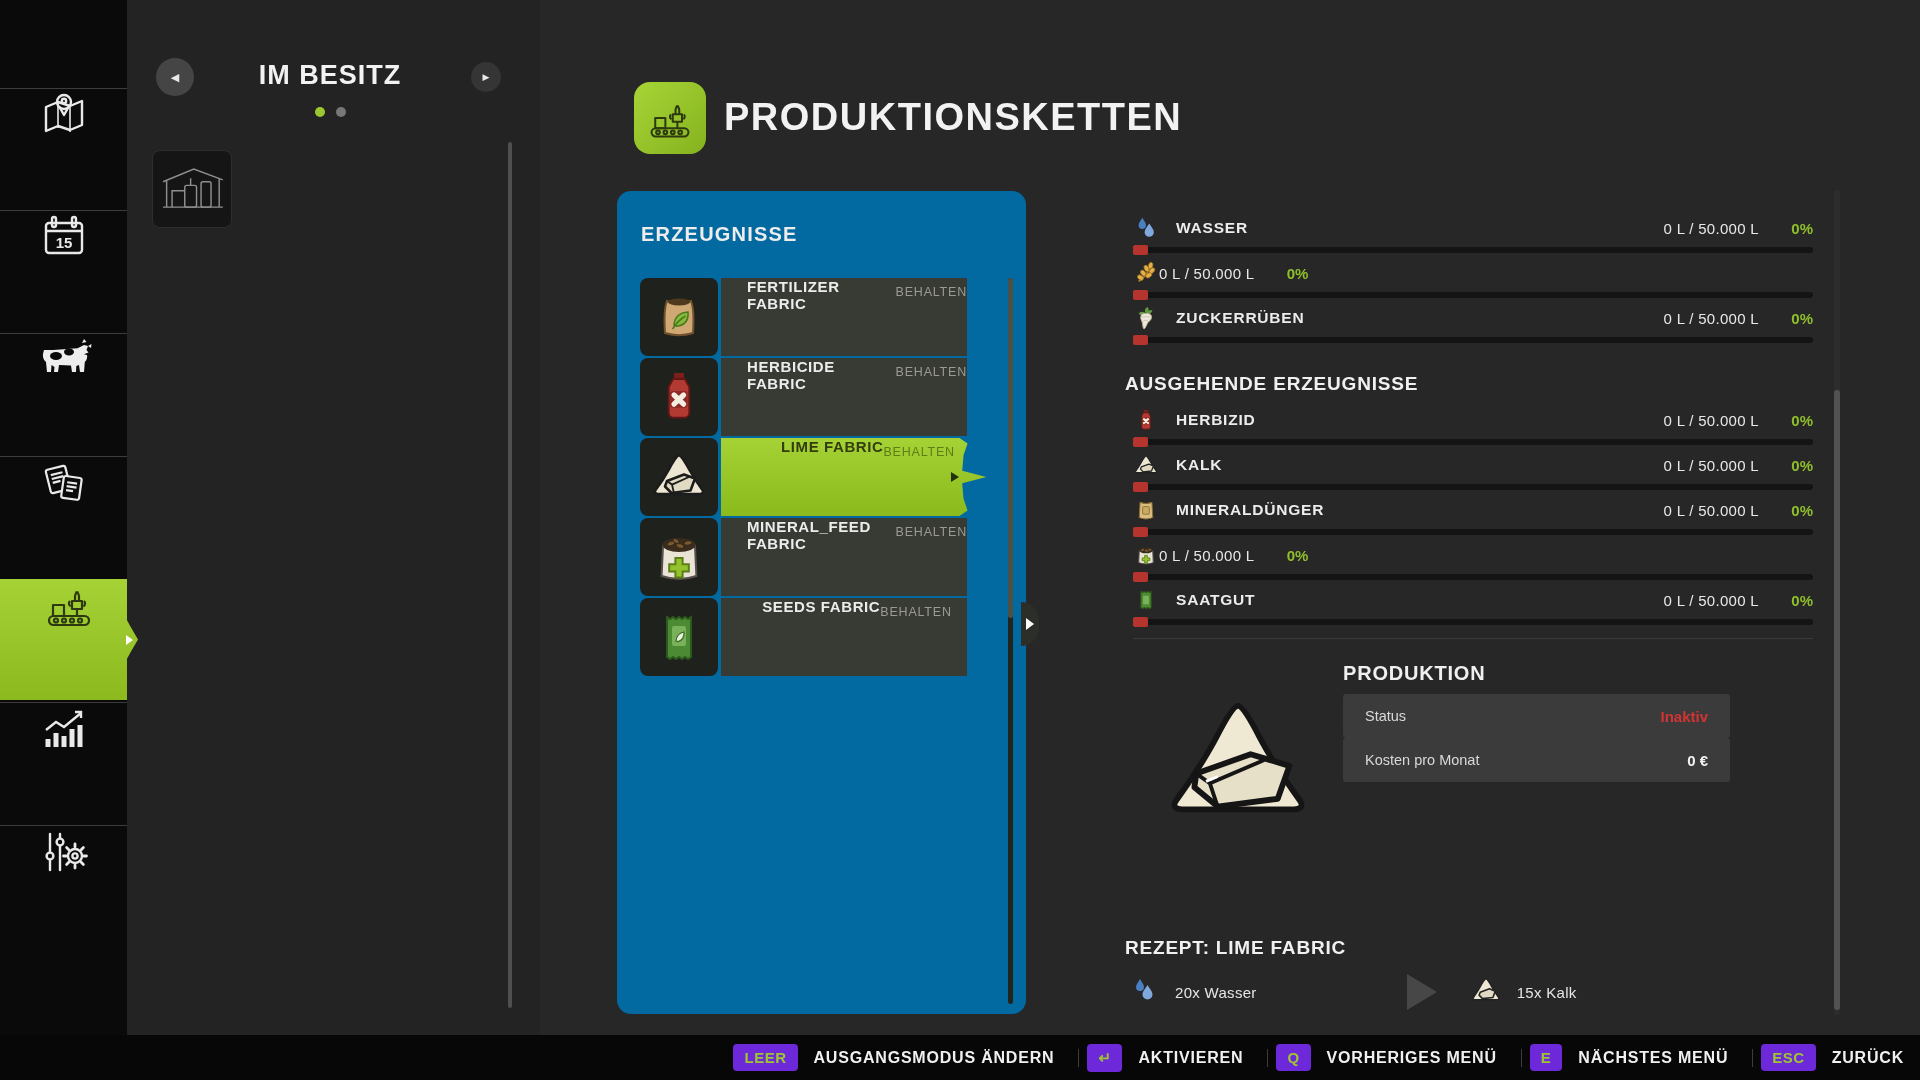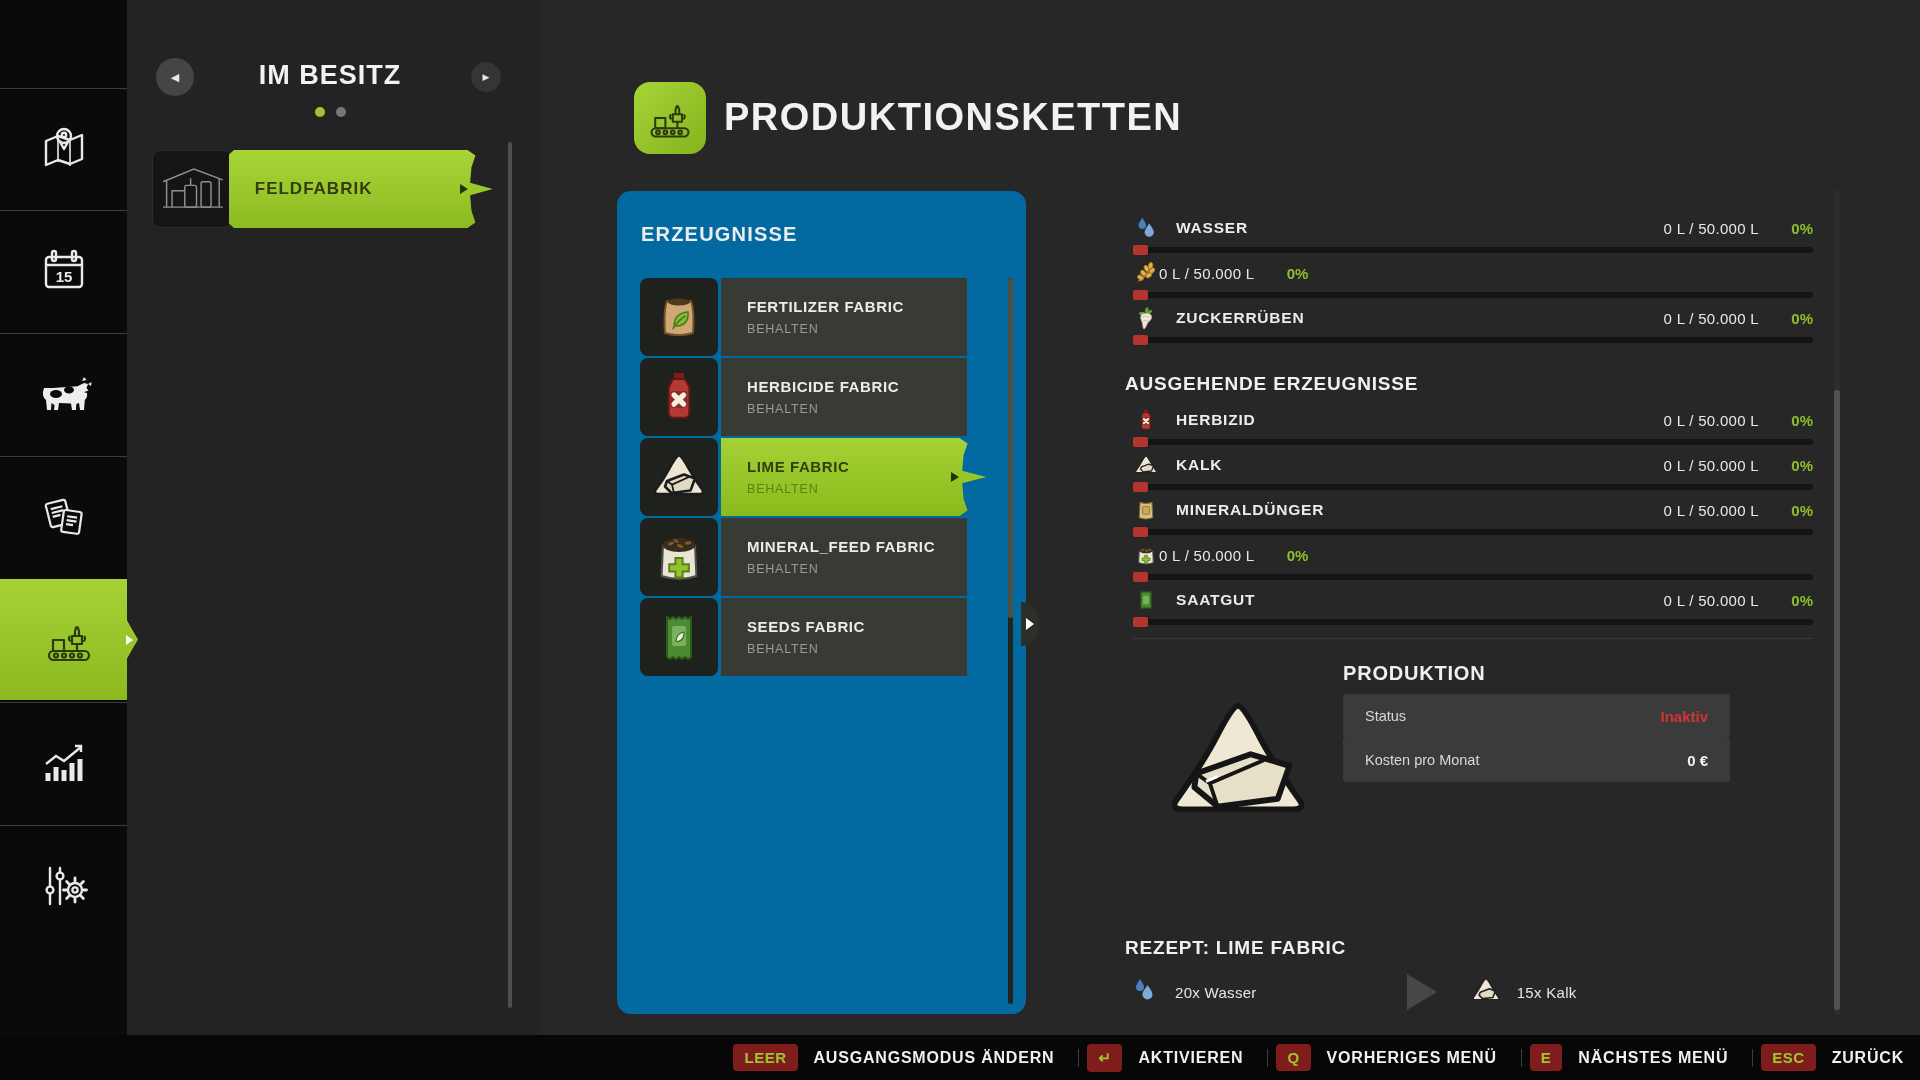--- a/index.html
+++ b/index.html
@@ -1,21 +1,21 @@
 <!DOCTYPE html>
 <html><head>
 <meta charset="utf-8">
 <style>
   *{margin:0;padding:0;box-sizing:border-box}
   html,body{width:1920px;height:1080px;overflow:hidden}
   body{background:#272727;font-family:"Liberation Sans",sans-serif;position:relative;color:#ececec}
   .abs{position:absolute}
   
   .sidebar{position:absolute;left:0;top:0;width:127px;height:1080px;background:#0a0a0a}
-  .side-tile{position:absolute;left:0;width:127px;height:121px;display:flex;align-items:center;justify-content:center;border-top:1px solid #3c3c3c;cursor:pointer}
+  .side-tile{position:absolute;left:0;width:127px;height:121px;display:flex;justify-content:center;border-top:1px solid #3c3c3c;cursor:pointer}
   .side-tile.first{border-top:1px solid #3c3c3c}
   .side-tile.active{width:138px;border-top:none;background:linear-gradient(180deg,#a6d236,#8bb91e);
     clip-path:polygon(0 0,127px 0,127px 34%,131px 40%,138px 50%,131px 60%,127px 66%,127px 100%,0 100%)}
   .side-tile.active .bump-arrow{position:absolute;left:126px;top:50%;margin-top:-5px;width:0;height:0;
     border-left:7px solid #ffffff;border-top:5px solid transparent;border-bottom:5px solid transparent}
   
   .panel2{position:absolute;left:127px;top:0;width:413px;height:1035px;background:#232323}
   .circle-btn{position:absolute;border-radius:50%;display:flex;align-items:center;justify-content:center;color:#e8e8e8;cursor:pointer}
   .pager-dot{display:inline-block;width:10px;height:10px;border-radius:50%}
   .owned-item{position:absolute;left:152px;top:150px;width:342px;height:78px;display:flex;cursor:pointer}
@@ -28,21 +28,21 @@
     border-left:8px solid #24300a;border-top:5px solid transparent;border-bottom:5px solid transparent}
   
   .hdr-icon{position:absolute;left:634px;top:82px;width:72px;height:72px;border-radius:16px;background:linear-gradient(135deg,#a7d436,#85b31e);display:flex;align-items:center;justify-content:center}
   .page-title{position:absolute;left:724px;top:96px;font-size:38px;font-weight:bold;letter-spacing:1.5px;color:#f2f2f2}
   
   .mid-panel{position:absolute;left:617px;top:191px;width:409px;height:823px;background:#0369a1;border-radius:14px}
   .mid-title{position:absolute;left:24px;top:32px;font-size:20px;font-weight:bold;letter-spacing:1.2px;color:#ededed}
   .prod-list{position:absolute;left:23px;top:87px;width:370px}
   .prod-item{display:flex;height:78px;margin-bottom:2px;cursor:pointer}
   .prod-icon{width:78px;height:78px;background:#1e211c;border-radius:8px;flex:none;display:flex;align-items:center;justify-content:center}
-  .prod-text{margin-left:3px;width:246px;background:#383b33;display:flex;flex-direction:column;justify-content:center;padding-left:26px}
+  .prod-text{margin-left:3px;width:246px;background:#383b33;display:flex;flex-direction:row;justify-content:center;padding-left:26px}
   .prod-item.selected .prod-text{position:relative;width:268px;background:linear-gradient(180deg,#a5d235,#8aba1c);
     clip-path:polygon(0 0,89% 0,92% 7%,90.5% 22%,90% 42%,99% 50%,90% 58%,90.5% 78%,92% 93%,89% 100%,0 100%)}
   .prod-label{font-size:15px;font-weight:bold;letter-spacing:.6px;color:#ececec}
   .prod-sub{font-size:12.5px;letter-spacing:.8px;color:#9b9b93;margin-top:7px}
   .prod-item.selected .prod-label{color:#333d0d}
   .prod-item.selected .prod-sub{color:#5e7d16}
   .mid-scroll{position:absolute;right:13px;top:87px;width:5px;height:726px;background:#22251e;border-radius:3px}
   .mid-scroll .thumb{position:absolute;left:0;top:0;width:5px;height:340px;background:#4c5045;border-radius:3px}
   .mid-bump{position:absolute;left:404px;top:411px;width:18px;height:44px;background:#2c2f28;border-radius:0 22px 22px 0;display:flex;align-items:center;justify-content:center;cursor:pointer}
   .mid-bump span{width:0;height:0;border-left:8px solid #fff;border-top:6px solid transparent;border-bottom:6px solid transparent}
@@ -66,21 +66,21 @@
   
   .recipe-row{position:absolute;left:1125px;top:972px;height:40px;display:flex;align-items:center}
   .recipe-label{font-size:15px;color:#e6e6e6;letter-spacing:.3px}
   .recipe-arrow{width:0;height:0;border-left:30px solid #474747;border-top:18px solid transparent;border-bottom:18px solid transparent;margin:0 34px 0 150px}
   
   .right-scroll{position:absolute;left:1834px;top:190px;width:6px;height:825px;background:#2d2d2d;border-radius:3px}
   .right-scroll .thumb{position:absolute;left:0;top:200px;width:6px;height:620px;background:#525252;border-radius:3px}
   .p2-scroll{position:absolute;left:508px;top:142px;width:4px;height:866px;background:#4f4f4f;border-radius:2px}
   
   .bottom-bar{position:absolute;left:0;top:1035px;width:1920px;height:45px;background:#070707;display:flex;align-items:center;justify-content:flex-end;padding-right:16px}
-  .bb-key{background:#7f1d1d;border-radius:4px;padding:5px 11px;font-size:15px;font-weight:bold;color:#9dc72e;letter-spacing:.5px;cursor:pointer}
+  .bb-key{background:#6d28d9;border-radius:4px;padding:5px 11px;font-size:15px;font-weight:bold;color:#9dc72e;letter-spacing:.5px;cursor:pointer}
   .bb-label{font-size:16px;font-weight:bold;color:#f0f0f0;letter-spacing:.8px;margin:0 16px;cursor:pointer}
   .bb-sep{width:1px;height:18px;background:#3d3d3d;margin:0 8px}
 </style>
 </head>
 <body>
 
 <div class="panel2">
   <div class="circle-btn" style="left:29px;top:58px;width:38px;height:38px;background:#454545;font-size:11px">◀</div>
   <div class="abs" style="left:93px;top:60px;width:220px;text-align:center;font-size:27px;font-weight:bold;letter-spacing:1px;color:#f2f2f2">IM BESITZ</div>
   <div class="circle-btn" style="left:344px;top:62px;width:30px;height:30px;background:#353535;font-size:9px">▶</div>
@@ -92,24 +92,20 @@
 
 <div class="owned-item">
   <div class="owned-icon">
     <svg width="70" height="58" viewBox="0 0 76 64" fill="none" stroke="#8f8f8f" stroke-width="1.6">
       <path d="M6 24 L40 10 L72 22"></path>
       <path d="M10 23 V52 M68 21 V52 M6 52 H72"></path>
       <rect x="30" y="28" width="13" height="24" rx="2"></rect>
       <rect x="48" y="24" width="11" height="28" rx="2"></rect>
       <path d="M30 34 H16 V52 M36.5 28 V20"></path>
     </svg>
-  </div>
-  <div class="owned-green">
-    <span class="owned-label">FELDFABRIK</span>
-    <span class="dark-arrow"></span>
   </div>
 </div>
 <div class="p2-scroll"></div>
 
 <div class="sidebar">
   <div class="side-tile first" style="top:88px">
     <svg width="52" height="52" viewBox="0 0 52 52" fill="none" stroke="#e9e9e9" stroke-width="2.4" stroke-linejoin="round">
       <path d="M8 18 l12 -5 12 4 12 -5 v24 l-12 5 -12 -4 -12 5z"></path>
       <path d="M20 13 v26 M32 17 v26" stroke-width="1.6"></path>
       <circle cx="26" cy="13" r="7"></circle>

